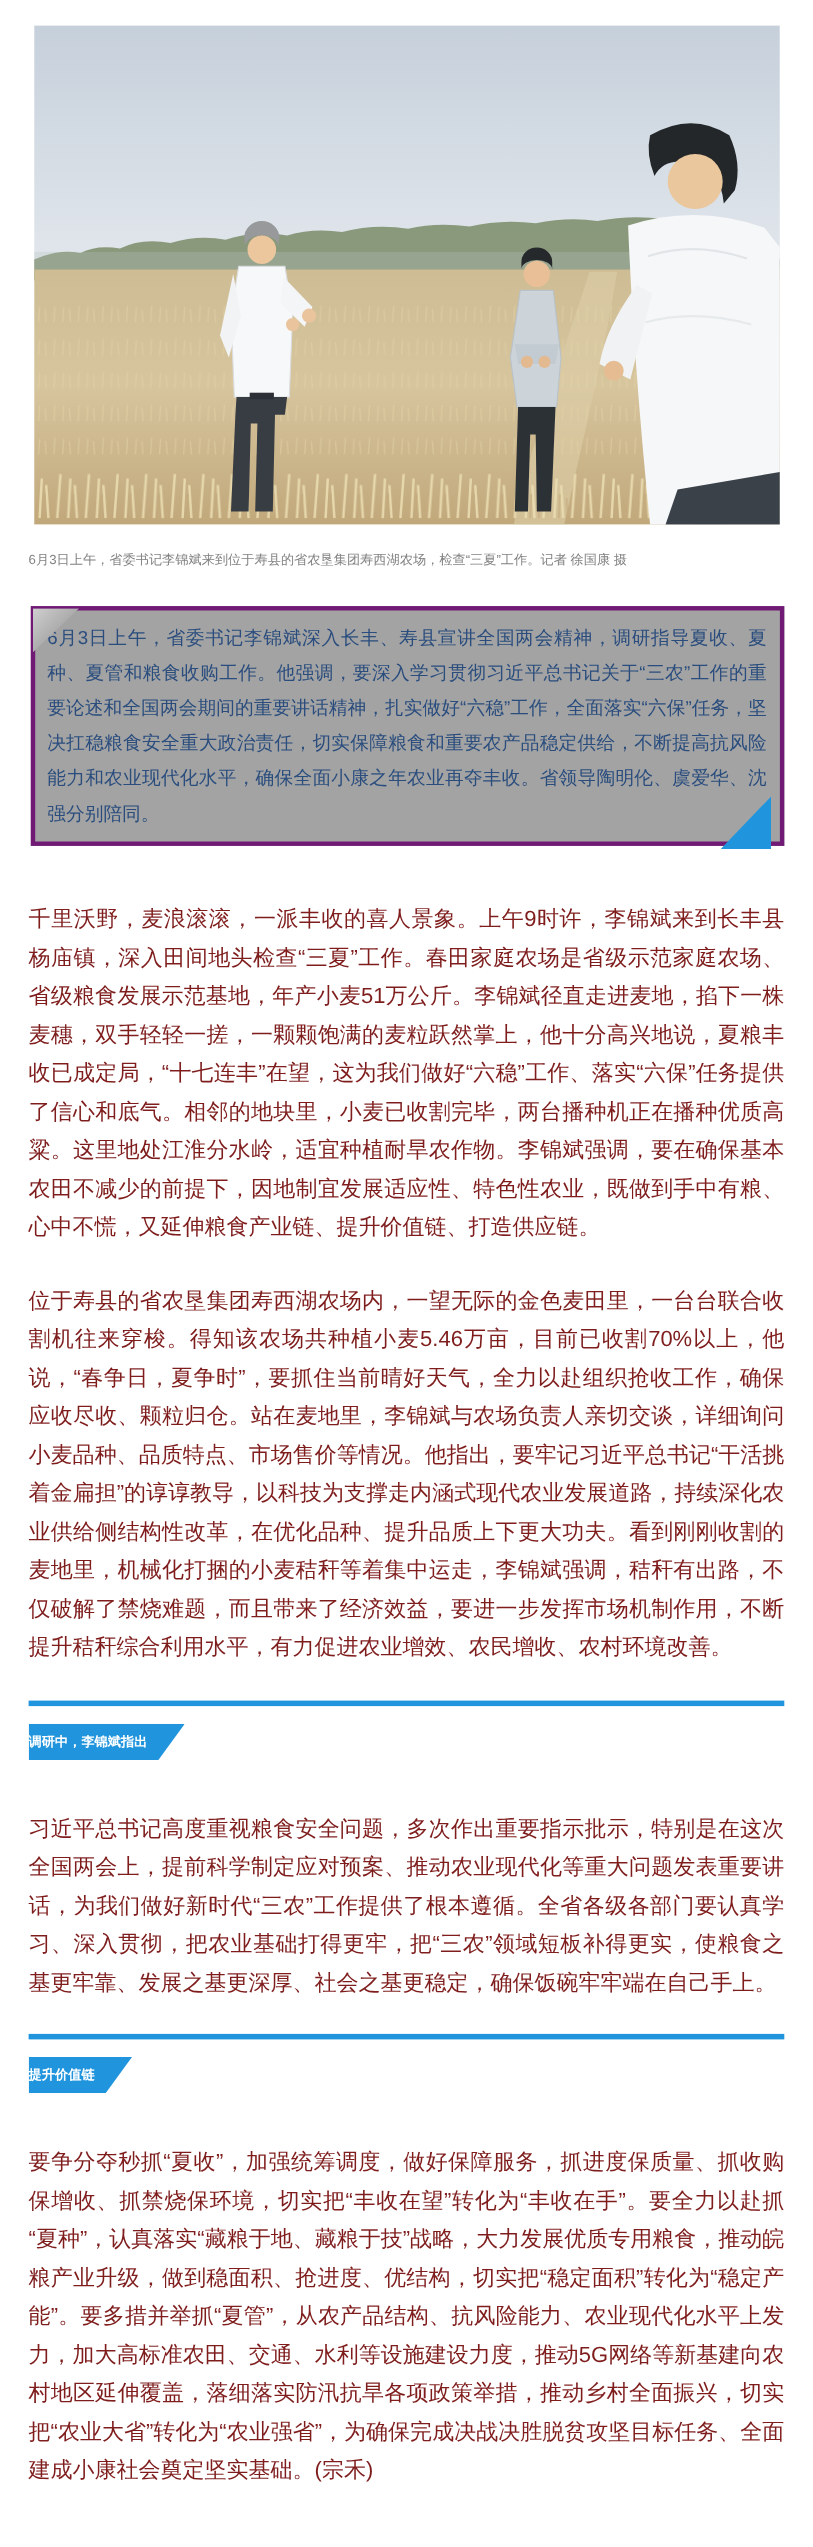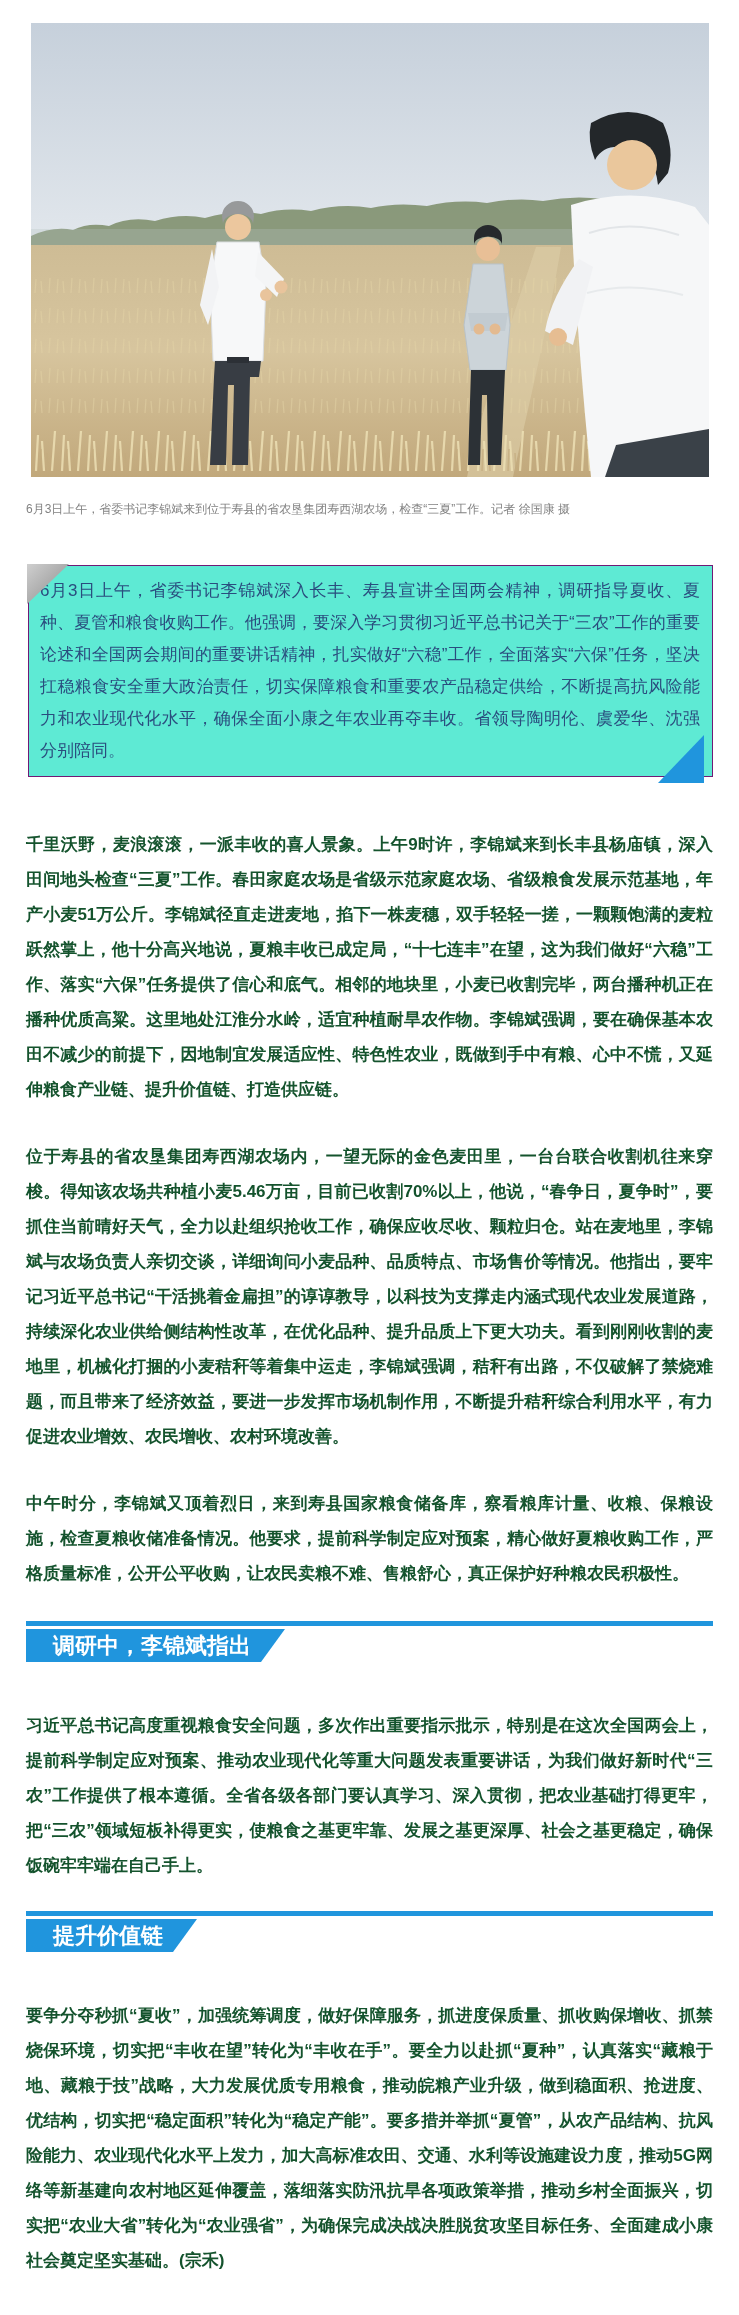--- a/index.html
+++ b/index.html
@@ -18,66 +18,65 @@
     margin:12px 0 0 0;
     font-size:12px;
     line-height:40px;
     color:#828282;
     text-align:justify;
   }
 
   
   .quote {
     position:relative;
-    margin:36px 0 0 2px;
-    border:1px solid #701a75;
+    margin:22px 0 0 2px;
+    border:4px solid #701a75;
     padding:9px 12px 9px 11px;
     font-size:17px;
     line-height:32px;
     color:#2a4d7e;
     text-align:justify;
-    background:#5eead4;
+    background:#a3a3a3;
   }
   .quote .fold {
     position:absolute; top:-2px; left:-2px;
     width:42px; height:40px;
     background:linear-gradient(135deg,#cfcfcf 0%,#a9a9a9 55%,#bdbdbd 100%);
     clip-path:polygon(0 0,100% 0,0 100%);
   }
   .quote .tri {
     position:absolute; right:8px; bottom:-7px;
     width:46px; height:48px;
     background:#2095dd;
     clip-path:polygon(100% 0,100% 100%,0 100%);
   }
 
   p.body {
     margin:32px 0 0 0;
-    font-size:17px;
+    font-size:20px;
     line-height:35px;
     text-align:justify;
-    color:#14532d;
-    font-weight:bold;
+    color:#7f1d1d;
   }
   p.body.first { margin-top:50px; }
   p.body.after-banner { margin-top:46px; }
   p.body.last { margin-bottom:0; }
 
   .banner { margin-top:30px; }
   .banner.second { margin-top:28px; }
   .banner .bar { height:5px; background:#2095dd; }
   .banner .flag {
     display:inline-block;
-    margin-top:3px;
+    margin-top:16px;
     background:#2095dd;
     color:#ffffff;
     font-weight:bold;
-    font-size:22px;
+    font-size:12px;
     line-height:33px;
-    padding:0 34px 0 27px;
+    padding:0 34px 0 0;
     clip-path:polygon(0 0,100% 0,calc(100% - 24px) 100%,0 100%);
   }
 </style>
 </head>
 <body>
 
 <div class="article">
 
   <div class="hero-wrap">
     <svg viewBox="0 0 678 454" width="678" height="454" aria-hidden="true">
@@ -149,21 +148,20 @@
   <div class="caption">6月3日上午，省委书记李锦斌来到位于寿县的省农垦集团寿西湖农场，检查“三夏”工作。记者 徐国康 摄</div>
 
   <div class="quote">
     <span class="fold"></span>
     <span>6月3日上午，省委书记李锦斌深入长丰、寿县宣讲全国两会精神，调研指导夏收、夏种、夏管和粮食收购工作。他强调，要深入学习贯彻习近平总书记关于“三农”工作的重要论述和全国两会期间的重要讲话精神，扎实做好“六稳”工作，全面落实“六保”任务，坚决扛稳粮食安全重大政治责任，切实保障粮食和重要农产品稳定供给，不断提高抗风险能力和农业现代化水平，确保全面小康之年农业再夺丰收。省领导陶明伦、虞爱华、沈强分别陪同。</span>
     <span class="tri"></span>
   </div>
 
   <p class="body first">千里沃野，麦浪滚滚，一派丰收的喜人景象。上午9时许，李锦斌来到长丰县杨庙镇，深入田间地头检查“三夏”工作。春田家庭农场是省级示范家庭农场、省级粮食发展示范基地，年产小麦51万公斤。李锦斌径直走进麦地，掐下一株麦穗，双手轻轻一搓，一颗颗饱满的麦粒跃然掌上，他十分高兴地说，夏粮丰收已成定局，“十七连丰”在望，这为我们做好“六稳”工作、落实“六保”任务提供了信心和底气。相邻的地块里，小麦已收割完毕，两台播种机正在播种优质高粱。这里地处江淮分水岭，适宜种植耐旱农作物。李锦斌强调，要在确保基本农田不减少的前提下，因地制宜发展适应性、特色性农业，既做到手中有粮、心中不慌，又延伸粮食产业链、提升价值链、打造供应链。</p>
   <p class="body">位于寿县的省农垦集团寿西湖农场内，一望无际的金色麦田里，一台台联合收割机往来穿梭。得知该农场共种植小麦5.46万亩，目前已收割70%以上，他说，“春争日，夏争时”，要抓住当前晴好天气，全力以赴组织抢收工作，确保应收尽收、颗粒归仓。站在麦地里，李锦斌与农场负责人亲切交谈，详细询问小麦品种、品质特点、市场售价等情况。他指出，要牢记习近平总书记“干活挑着金扁担”的谆谆教导，以科技为支撑走内涵式现代农业发展道路，持续深化农业供给侧结构性改革，在优化品种、提升品质上下更大功夫。看到刚刚收割的麦地里，机械化打捆的小麦秸秆等着集中运走，李锦斌强调，秸秆有出路，不仅破解了禁烧难题，而且带来了经济效益，要进一步发挥市场机制作用，不断提升秸秆综合利用水平，有力促进农业增效、农民增收、农村环境改善。</p>
-  <p class="body">中午时分，李锦斌又顶着烈日，来到寿县国家粮食储备库，察看粮库计量、收粮、保粮设施，检查夏粮收储准备情况。他要求，提前科学制定应对预案，精心做好夏粮收购工作，严格质量标准，公开公平收购，让农民卖粮不难、售粮舒心，真正保护好种粮农民积极性。</p>
 
   <div class="banner">
     <div class="bar"></div>
     <div class="flag">调研中，李锦斌指出</div>
   </div>
 
   <p class="body after-banner">习近平总书记高度重视粮食安全问题，多次作出重要指示批示，特别是在这次全国两会上，提前科学制定应对预案、推动农业现代化等重大问题发表重要讲话，为我们做好新时代“三农”工作提供了根本遵循。全省各级各部门要认真学习、深入贯彻，把农业基础打得更牢，把“三农”领域短板补得更实，使粮食之基更牢靠、发展之基更深厚、社会之基更稳定，确保饭碗牢牢端在自己手上。</p>
 
   <div class="banner second">
     <div class="bar"></div>

